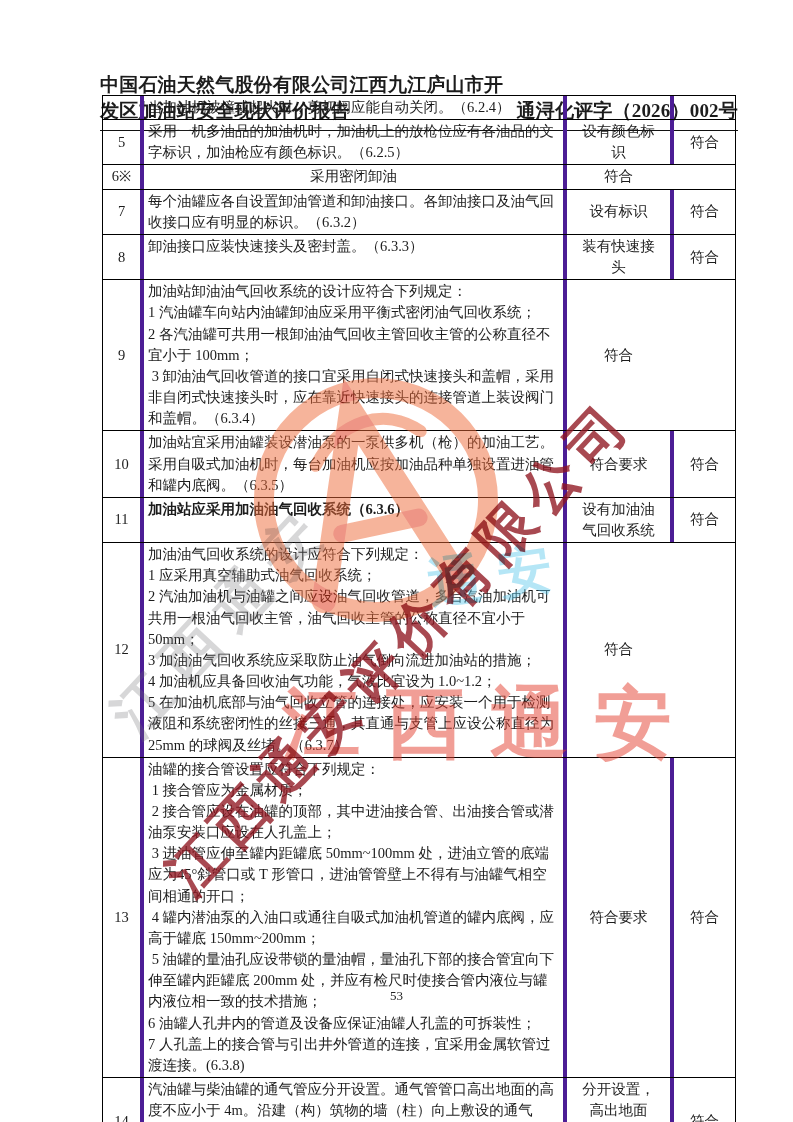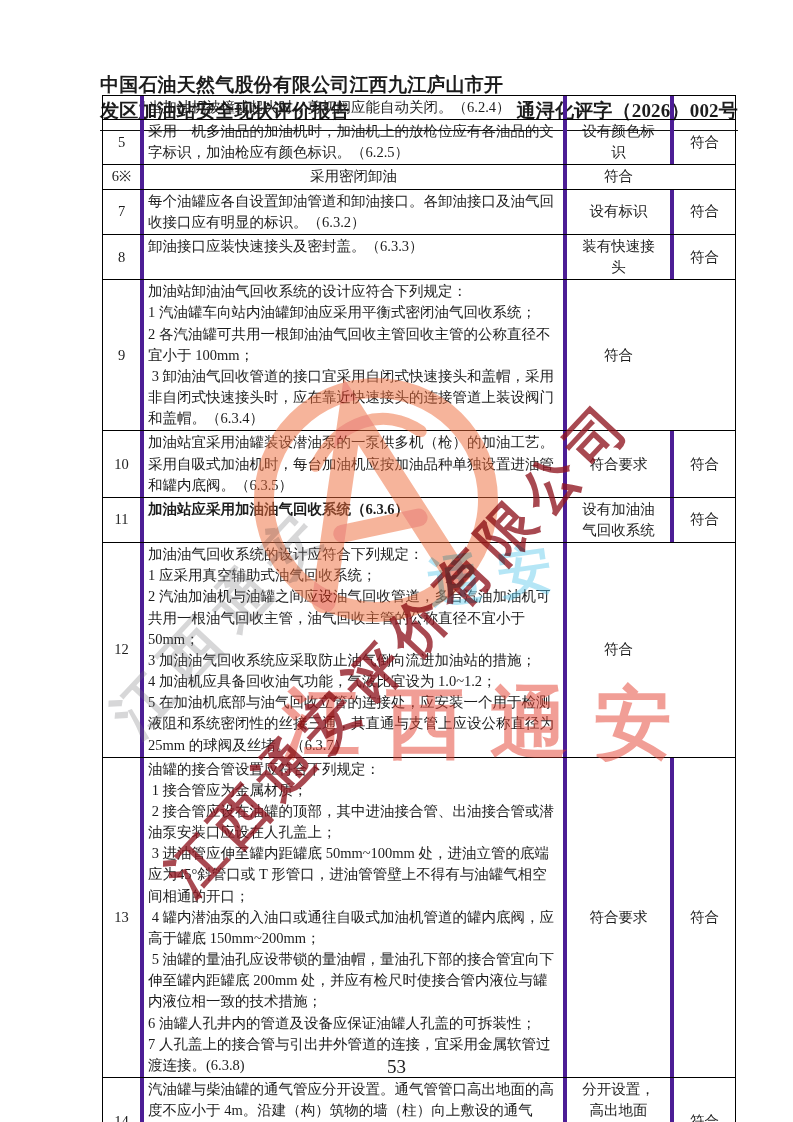--- a/index.html
+++ b/index.html
@@ -30,22 +30,22 @@
   .row:first-child{border-top:none;}
   .cell{border-left:4px solid #4c1d95;box-sizing:border-box;padding:1px 3px;}
   .cell:first-child{border-left:none;}
   .c-num{display:flex;align-items:center;justify-content:center;text-align:center;}
   .c-text{white-space:pre-wrap;padding:1px 5px 1px 4px;}
   .c-result{display:flex;align-items:center;justify-content:center;text-align:center;padding:1px 10px;}
   .c-verdict{display:flex;align-items:center;justify-content:center;text-align:right;}
   .row.bold .c-text{font-weight:700;}
   
   .page-footer{
-    position:absolute;left:0;top:1056px;width:100%;
-    text-align:center;font-size:19px;color:#222;
+    position:absolute;left:0;top:988px;width:100%;
+    text-align:center;font-size:13px;color:#222;
   }
   
   .watermark{position:absolute;inset:0;pointer-events:none;z-index:5;}
   .watermark *{mix-blend-mode:multiply;}
   .stamp-logo{position:absolute;left:236px;top:372px;opacity:.5;}
   .wm-diagonal{
     position:absolute;left:150px;top:860px;transform:rotate(-47deg);
     transform-origin:left top;white-space:nowrap;
     font-weight:700;font-size:56px;letter-spacing:9px;
     color:rgba(143,22,32,.78);

